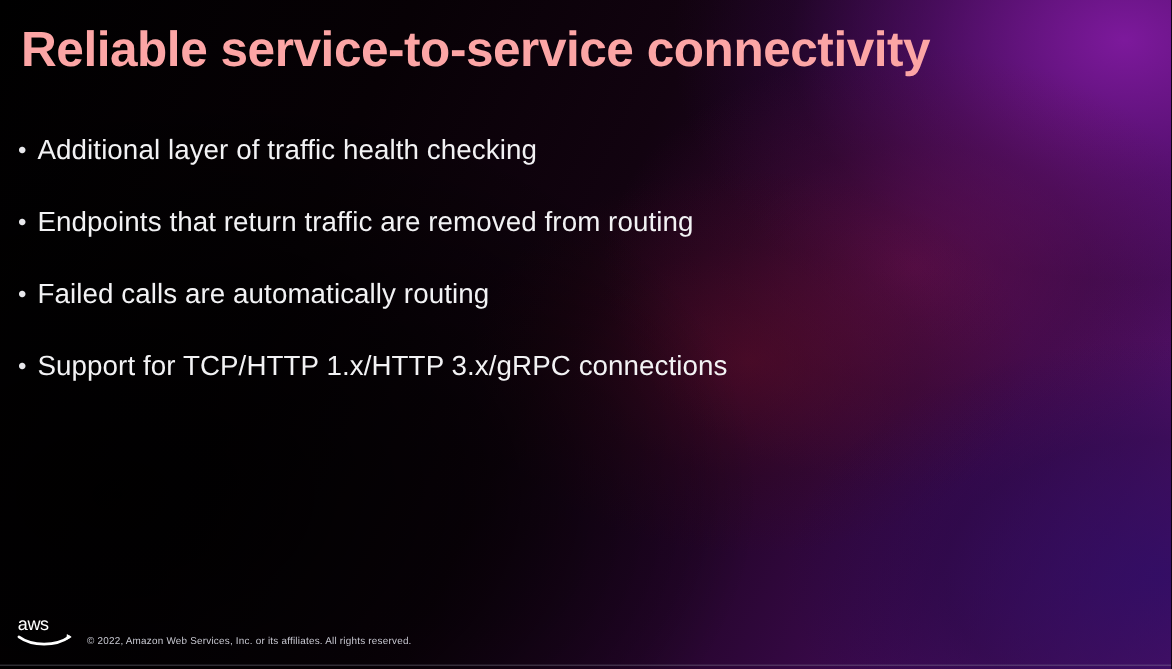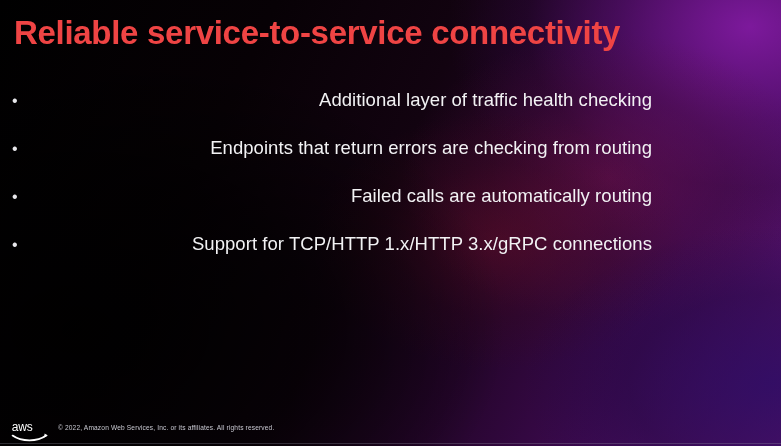--- a/index.html
+++ b/index.html
@@ -87,21 +87,21 @@
     inset: 0;
     z-index: 5;
   }
 
   .slide-title {
     position: absolute;
     left: 14px;
     top: 12px;
     font-size: 33px;
     font-weight: bold;
-    color: #ef4444;
+    color: #fca5a5;
     letter-spacing: -0.3px;
     line-height: 1.25;
     white-space: nowrap;
   }
 
   .bullet-list {
     position: absolute;
     left: 12px;
     top: 88px;
     width: 640px;
@@ -126,21 +126,20 @@
     margin-top: 1px;
     color: #e8e8ec;
     font-size: 16px;
     line-height: 24px;
     text-align: left;
   }
 
   .bullet-text {
     flex: 1 1 auto;
     white-space: nowrap;
-    text-align: right;
   }
 
   
   .footer {
     position: absolute;
     left: 0;
     right: 0;
     bottom: 0;
     height: 44px;
     z-index: 6;
@@ -151,21 +150,21 @@
     left: 0;
     right: 0;
     bottom: 2px;
     height: 1px;
     background: rgba(150, 150, 165, 0.30);
   }
 
   .aws-logo {
     position: absolute;
     left: 11px;
-    bottom: 4px;
+    bottom: 15px;
     width: 40px;
     height: 24px;
   }
   .aws-logo svg { display: block; width: 40px; height: 24px; }
 
   .copyright {
     position: absolute;
     left: 58px;
     bottom: 15px;
     font-size: 6.6px;
@@ -192,21 +191,21 @@
 
     <ul class="bullet-list">
 
       <li class="bullet-item">
         <span class="bullet-dot">•</span>
         <span class="bullet-text">Additional layer of traffic health checking</span>
       </li>
 
       <li class="bullet-item">
         <span class="bullet-dot">•</span>
-        <span class="bullet-text">Endpoints that return errors are checking from routing</span>
+        <span class="bullet-text">Endpoints that return traffic are removed from routing</span>
       </li>
 
       <li class="bullet-item">
         <span class="bullet-dot">•</span>
         <span class="bullet-text">Failed calls are automatically routing</span>
       </li>
 
       <li class="bullet-item">
         <span class="bullet-dot">•</span>
         <span class="bullet-text">Support for TCP/HTTP 1.x/HTTP 3.x/gRPC connections</span>

